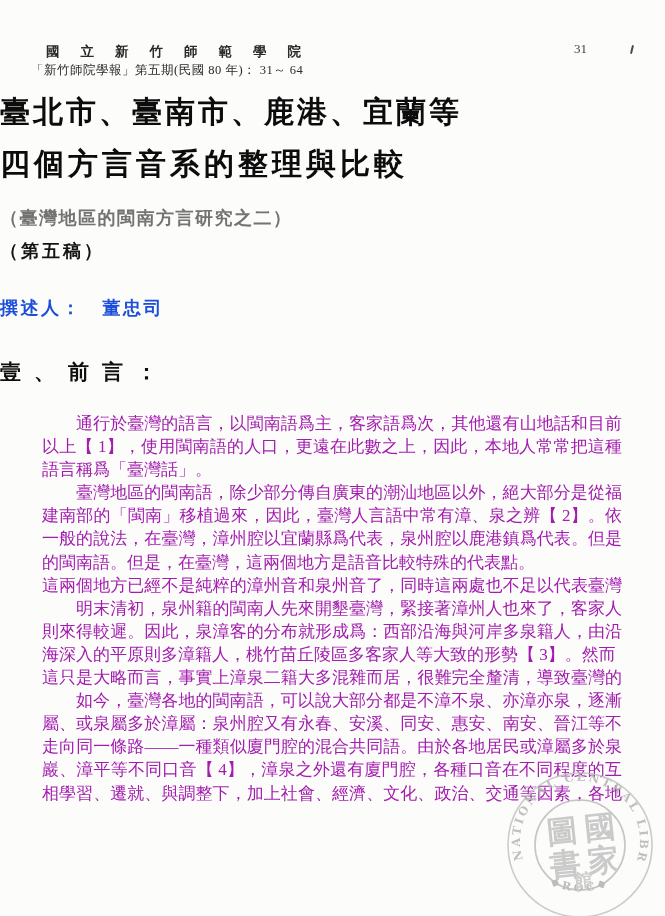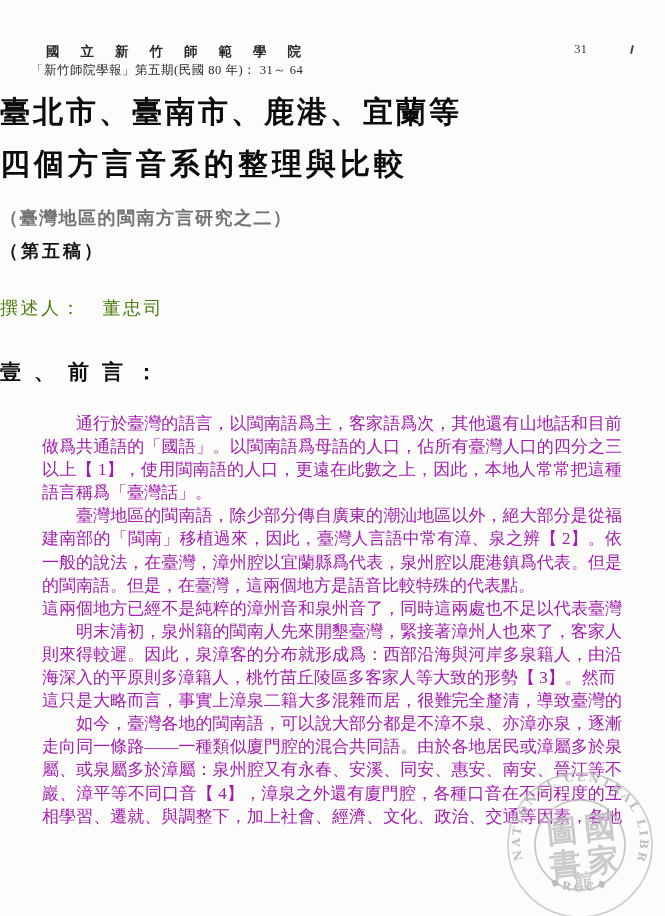--- a/index.html
+++ b/index.html
@@ -19,21 +19,21 @@
   .inst      { left:46px; top:43px;  font-size:13.5px; letter-spacing:21px; font-weight:600; color:#2a2a2a; white-space:nowrap; }
   .journal   { left:31px; top:62px;  font-size:12.5px; letter-spacing:0.5px; color:#2a2a2a; white-space:nowrap; }
   .pagenum   { left:574px; top:41px; font-size:13px; font-weight:400; color:#404040; }
   .stray     { left:631px; top:45px; width:2px; height:9px; background:#4a4a4a; transform:rotate(14deg); border-radius:1px; }
 
   
   .title-l1  { top:92px;  font-size:30px; font-weight:700; letter-spacing:3px; color:#0c0c0c; }
   .title-l2  { top:134px; font-size:30px; font-weight:700; letter-spacing:4px; color:#0c0c0c;margin-top:10px; }
   .sub1      { top:206px; font-size:18px; font-weight:700; letter-spacing:1.5px; color:#737373; }
   .sub2      { top:239px; font-size:18px; font-weight:700; letter-spacing:3px;   color:#141414; }
-  .byline    { top:296px; font-size:18px; font-weight:400; letter-spacing:2.5px; color:#4d7c0f; }
+  .byline    { top:296px; font-size:18px; font-weight:700; letter-spacing:2.5px; color:#1d4ed8; }
   .heading   { top:358px; font-size:21px; font-weight:700; letter-spacing:13px;  color:#0e0e0e; }
 
   
   .bodytext  { left:42px; top:412px; width:580px; font-size:17px; color:#a21caf; }
   .body-line {
     height:23.1px; line-height:23.1px;
     text-align:justify; text-align-last:justify;
     text-justify:inter-character;
     white-space:nowrap; overflow:hidden;
   }
@@ -61,35 +61,34 @@
   <div class="abs centered title-l1">臺北市、臺南市、鹿港、宜蘭等</div>
   <div class="abs centered title-l2">四個方言音系的整理與比較</div>
   <div class="abs centered sub1">（臺灣地區的閩南方言研究之二）</div>
   <div class="abs centered sub2">（第五稿）</div>
   <div class="abs centered byline">撰述人：　董忠司</div>
 
   <div class="abs centered heading">壹、前言：</div>
 
   <div class="abs bodytext">
       <div class="body-line first">通行於臺灣的語言，以閩南語爲主，客家語爲次，其他還有山地話和目前</div>
-      <div class="body-line">做爲共通語的「國語」。以閩南語爲母語的人口，佔所有臺灣人口的四分之三</div>
       <div class="body-line">以上【 1】，使用閩南語的人口，更遠在此數之上，因此，本地人常常把這種</div>
       <div class="body-line para-end">語言稱爲「臺灣話」。</div>
       <div class="body-line first">臺灣地區的閩南語，除少部分傳自廣東的潮汕地區以外，絕大部分是從福</div>
       <div class="body-line">建南部的「閩南」移植過來，因此，臺灣人言語中常有漳、泉之辨【 2】。依</div>
       <div class="body-line">一般的說法，在臺灣，漳州腔以宜蘭縣爲代表，泉州腔以鹿港鎮爲代表。但是</div>
       <div class="body-line para-end">的閩南語。但是，在臺灣，這兩個地方是語音比較特殊的代表點。</div>
       <div class="body-line">這兩個地方已經不是純粹的漳州音和泉州音了，同時這兩處也不足以代表臺灣</div>
       <div class="body-line first">明末清初，泉州籍的閩南人先來開墾臺灣，緊接著漳州人也來了，客家人</div>
       <div class="body-line">則來得較遲。因此，泉漳客的分布就形成爲：西部沿海與河岸多泉籍人，由沿</div>
       <div class="body-line">海深入的平原則多漳籍人，桃竹苗丘陵區多客家人等大致的形勢【 3】。然而，</div>
       <div class="body-line">這只是大略而言，事實上漳泉二籍大多混雜而居，很難完全釐清，導致臺灣的</div>
       <div class="body-line first">如今，臺灣各地的閩南語，可以說大部分都是不漳不泉、亦漳亦泉，逐漸</div>
+      <div class="body-line">屬、或泉屬多於漳屬：泉州腔又有永春、安溪、同安、惠安、南安、晉江等不</div>
       <div class="body-line">走向同一條路——一種類似廈門腔的混合共同語。由於各地居民或漳屬多於泉</div>
-      <div class="body-line">屬、或泉屬多於漳屬：泉州腔又有永春、安溪、同安、惠安、南安、晉江等不</div>
       <div class="body-line">巖、漳平等不同口音【 4】，漳泉之外還有廈門腔，各種口音在不同程度的互</div>
       <div class="body-line">相學習、遷就、與調整下，加上社會、經濟、文化、政治、交通等因素，各地</div>
     </div>
 
   <svg class="abs seal" viewBox="0 0 180 170" aria-hidden="true">
     <defs>
       <path id="arcTop" d="M 28,104 A 60,60 0 1 1 136,104" fill="none"></path>
       <path id="arcBottom" d="M 32,100 A 58,58 0 0 0 132,100" fill="none"></path>
     </defs>
     <circle cx="82" cy="82" r="72" fill="none" stroke="#c3c3c3" stroke-width="1.6"></circle>

